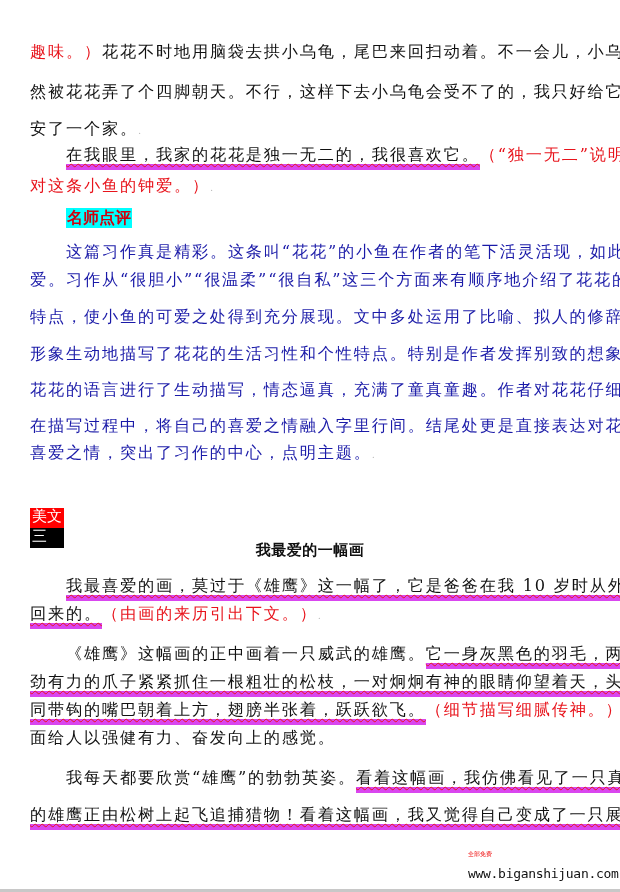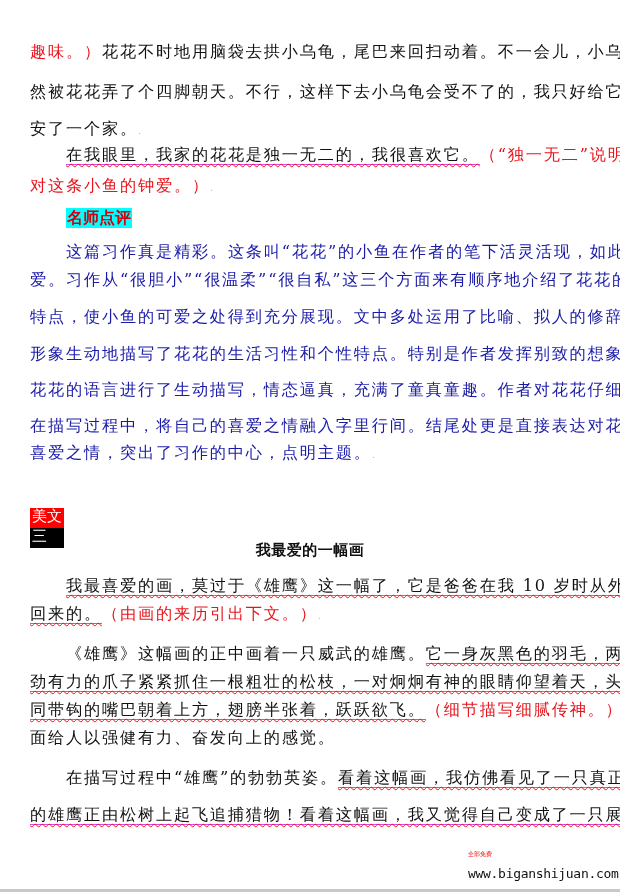--- a/index.html
+++ b/index.html
@@ -17,21 +17,21 @@
     }
     .indent { left: 66px; }
     .red { color: #e8141c; }
     .blue { color: #1a1aa8; }
     .wavy {
       text-decoration: underline wavy #e8141c;
       text-decoration-thickness: 1px;
       text-underline-offset: 3px;
     }
     .solid-ul {
-      border-bottom: 1px solid #d946ef;
+      border-bottom: 6px solid #d946ef;
     }
     .mark { color: #bbb; font-size: 10px; }
     .heading-cyan {
       position: absolute; left: 66px; top: 208px;
       background: #00ffff; color: #d0000e;
       font-family: "DejaVu Sans", sans-serif; font-weight: bold;
       font-size: 16px; line-height: 20px; padding: 0 1px;
     }
     .badge {
       position: absolute; left: 30px; top: 508px; height: 20px;
@@ -119,21 +119,21 @@
     <span class="wavy solid-ul">劲有力的爪子紧紧抓住一根粗壮的松枝，一对炯炯有神的眼睛仰望着天，头部连</span>
   </div>
   <div class="line" style="top:700px;">
     <span class="wavy solid-ul">同带钩的嘴巴朝着上方，翅膀半张着，跃跃欲飞。</span><span class="red">（细节描写细腻传神。）</span>
   </div>
   <div class="line" style="top:728px;">
     <span>面给人以强健有力、奋发向上的感觉。</span>
   </div>
 
   <div class="line indent" style="top:768px;">
-    <span>在描写过程中“雄鹰”的勃勃英姿。</span><span class="wavy solid-ul">看着这幅画，我仿佛看见了一只真正</span>
+    <span>我每天都要欣赏“雄鹰”的勃勃英姿。</span><span class="wavy solid-ul">看着这幅画，我仿佛看见了一只真正</span>
   </div>
   <div class="line" style="top:805px;">
     <span class="wavy solid-ul">的雄鹰正由松树上起飞追捕猎物！看着这幅画，我又觉得自己变成了一只展翅飞</span>
   </div>
 
   <div class="watermark">
     <div class="wm-small">全部免费</div>
     <div class="wm-url">www.biganshijuan.com</div>
   </div>
 

